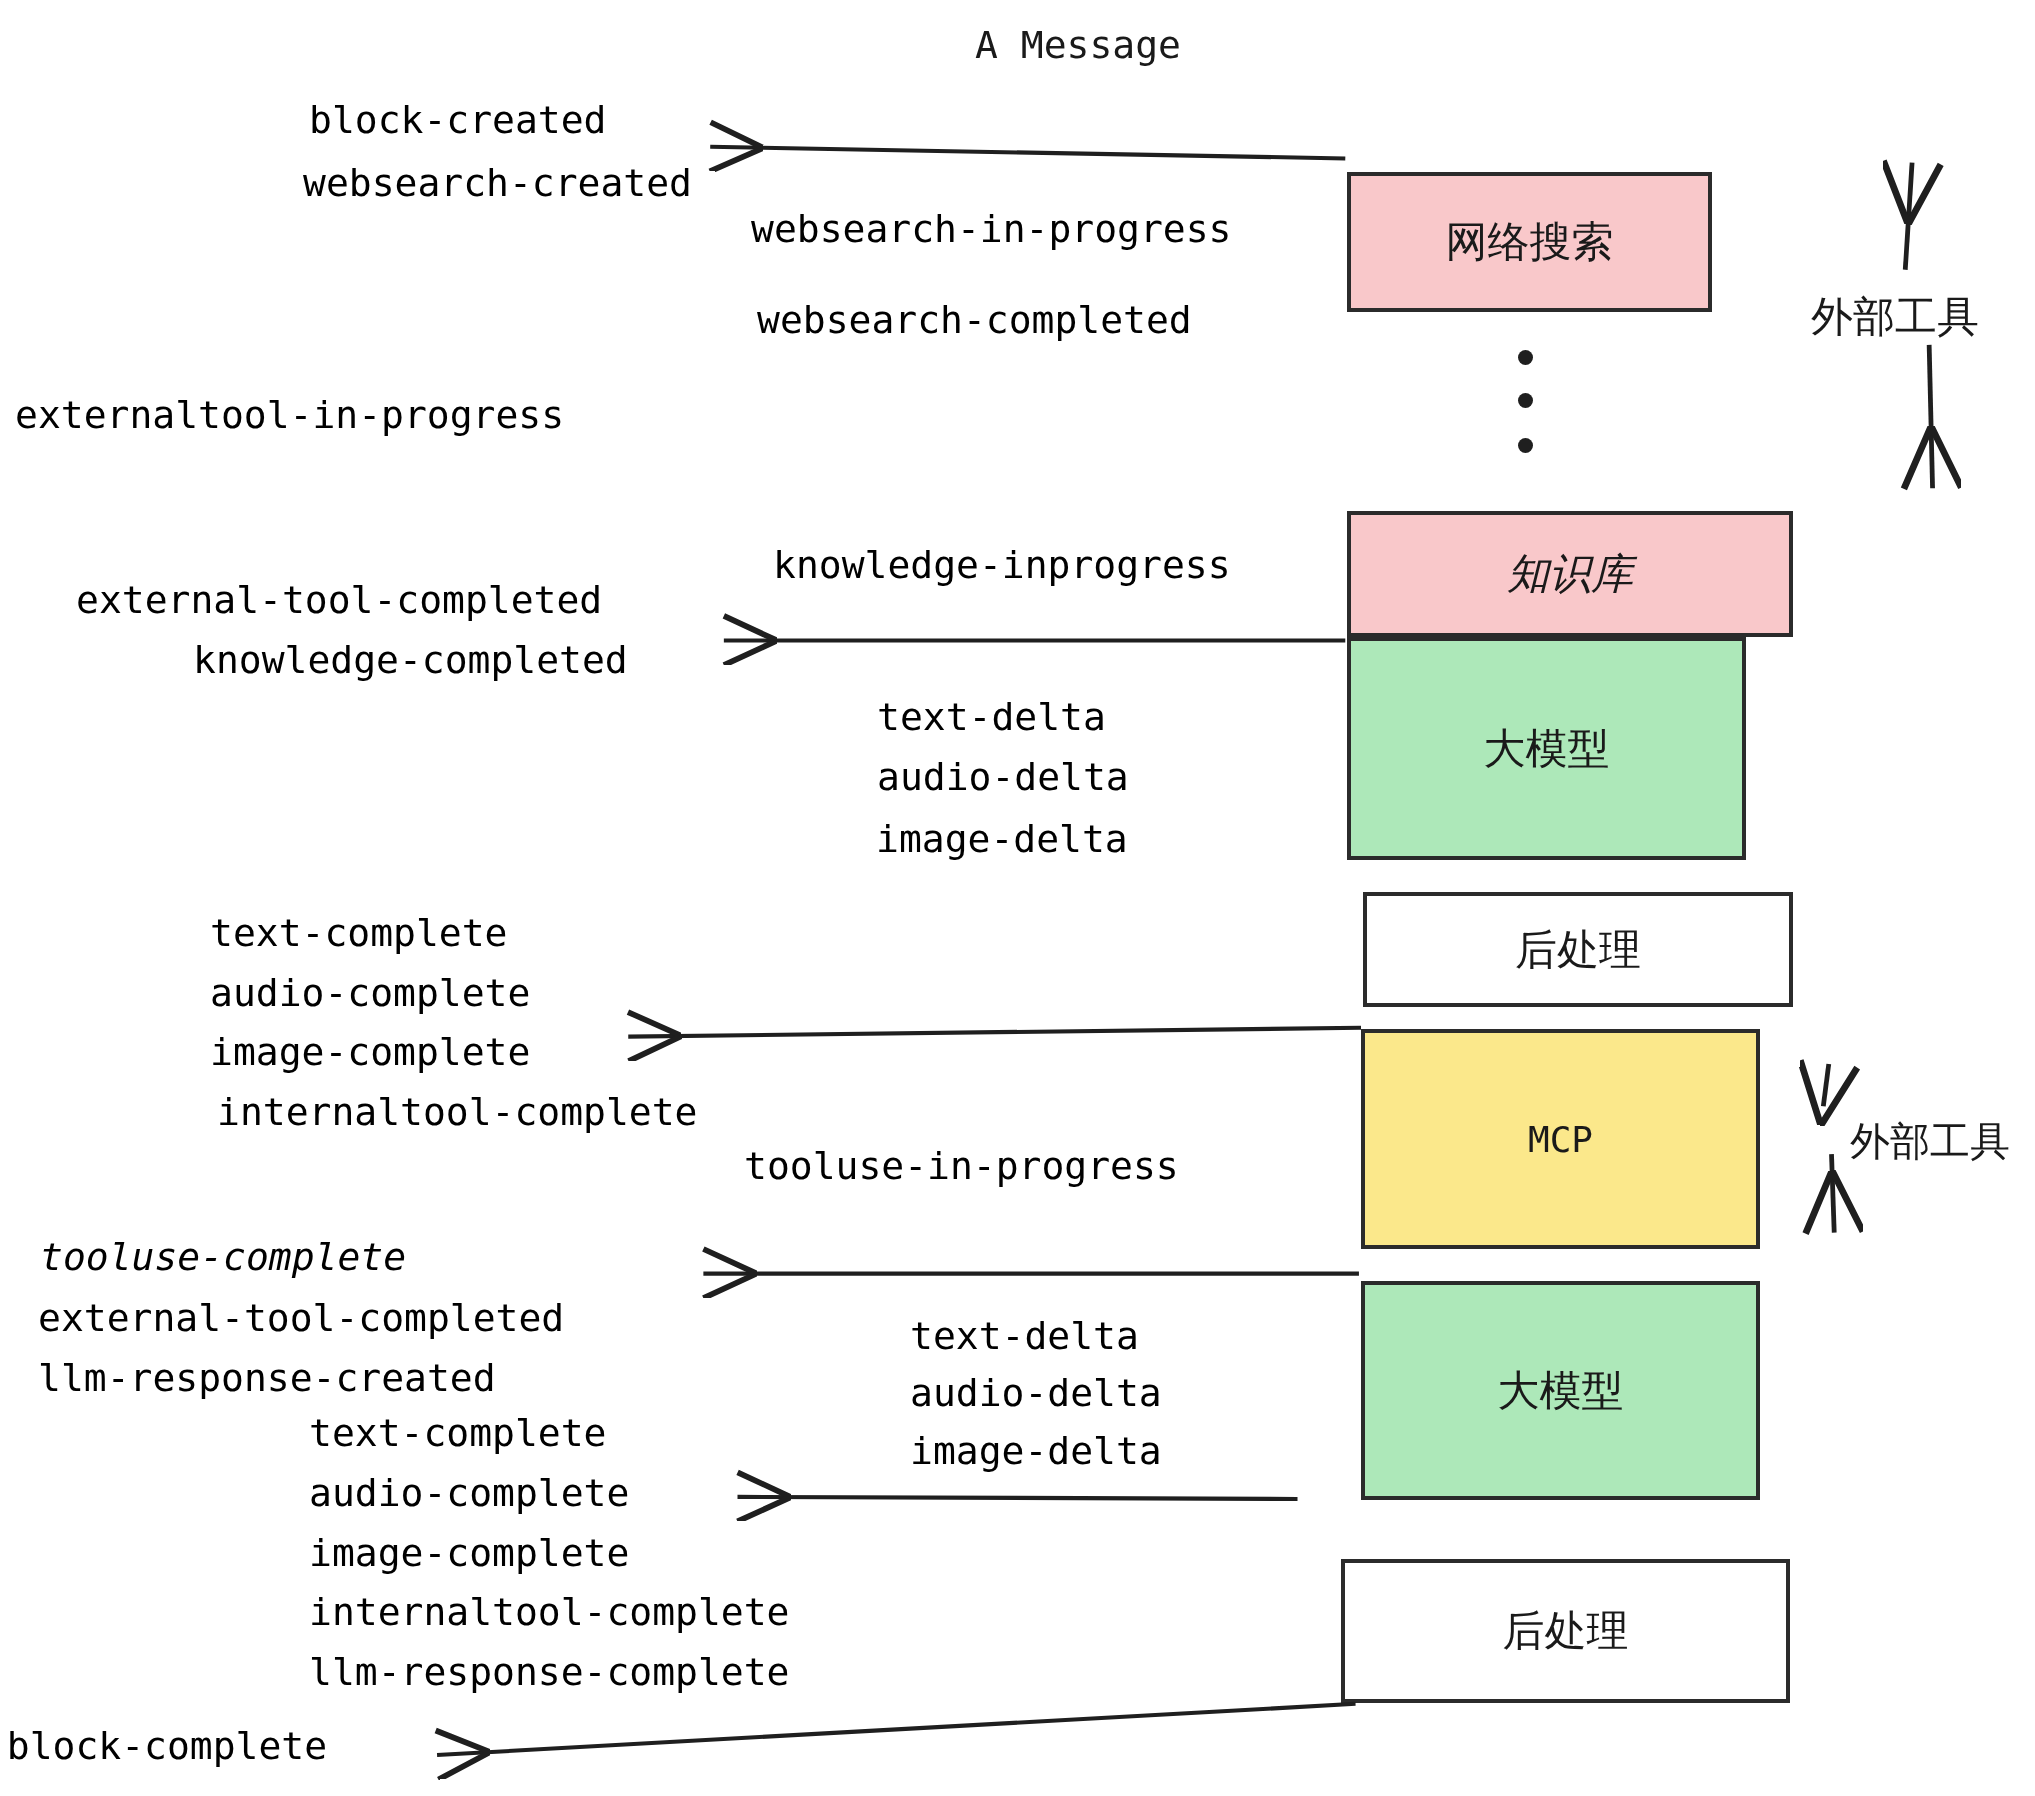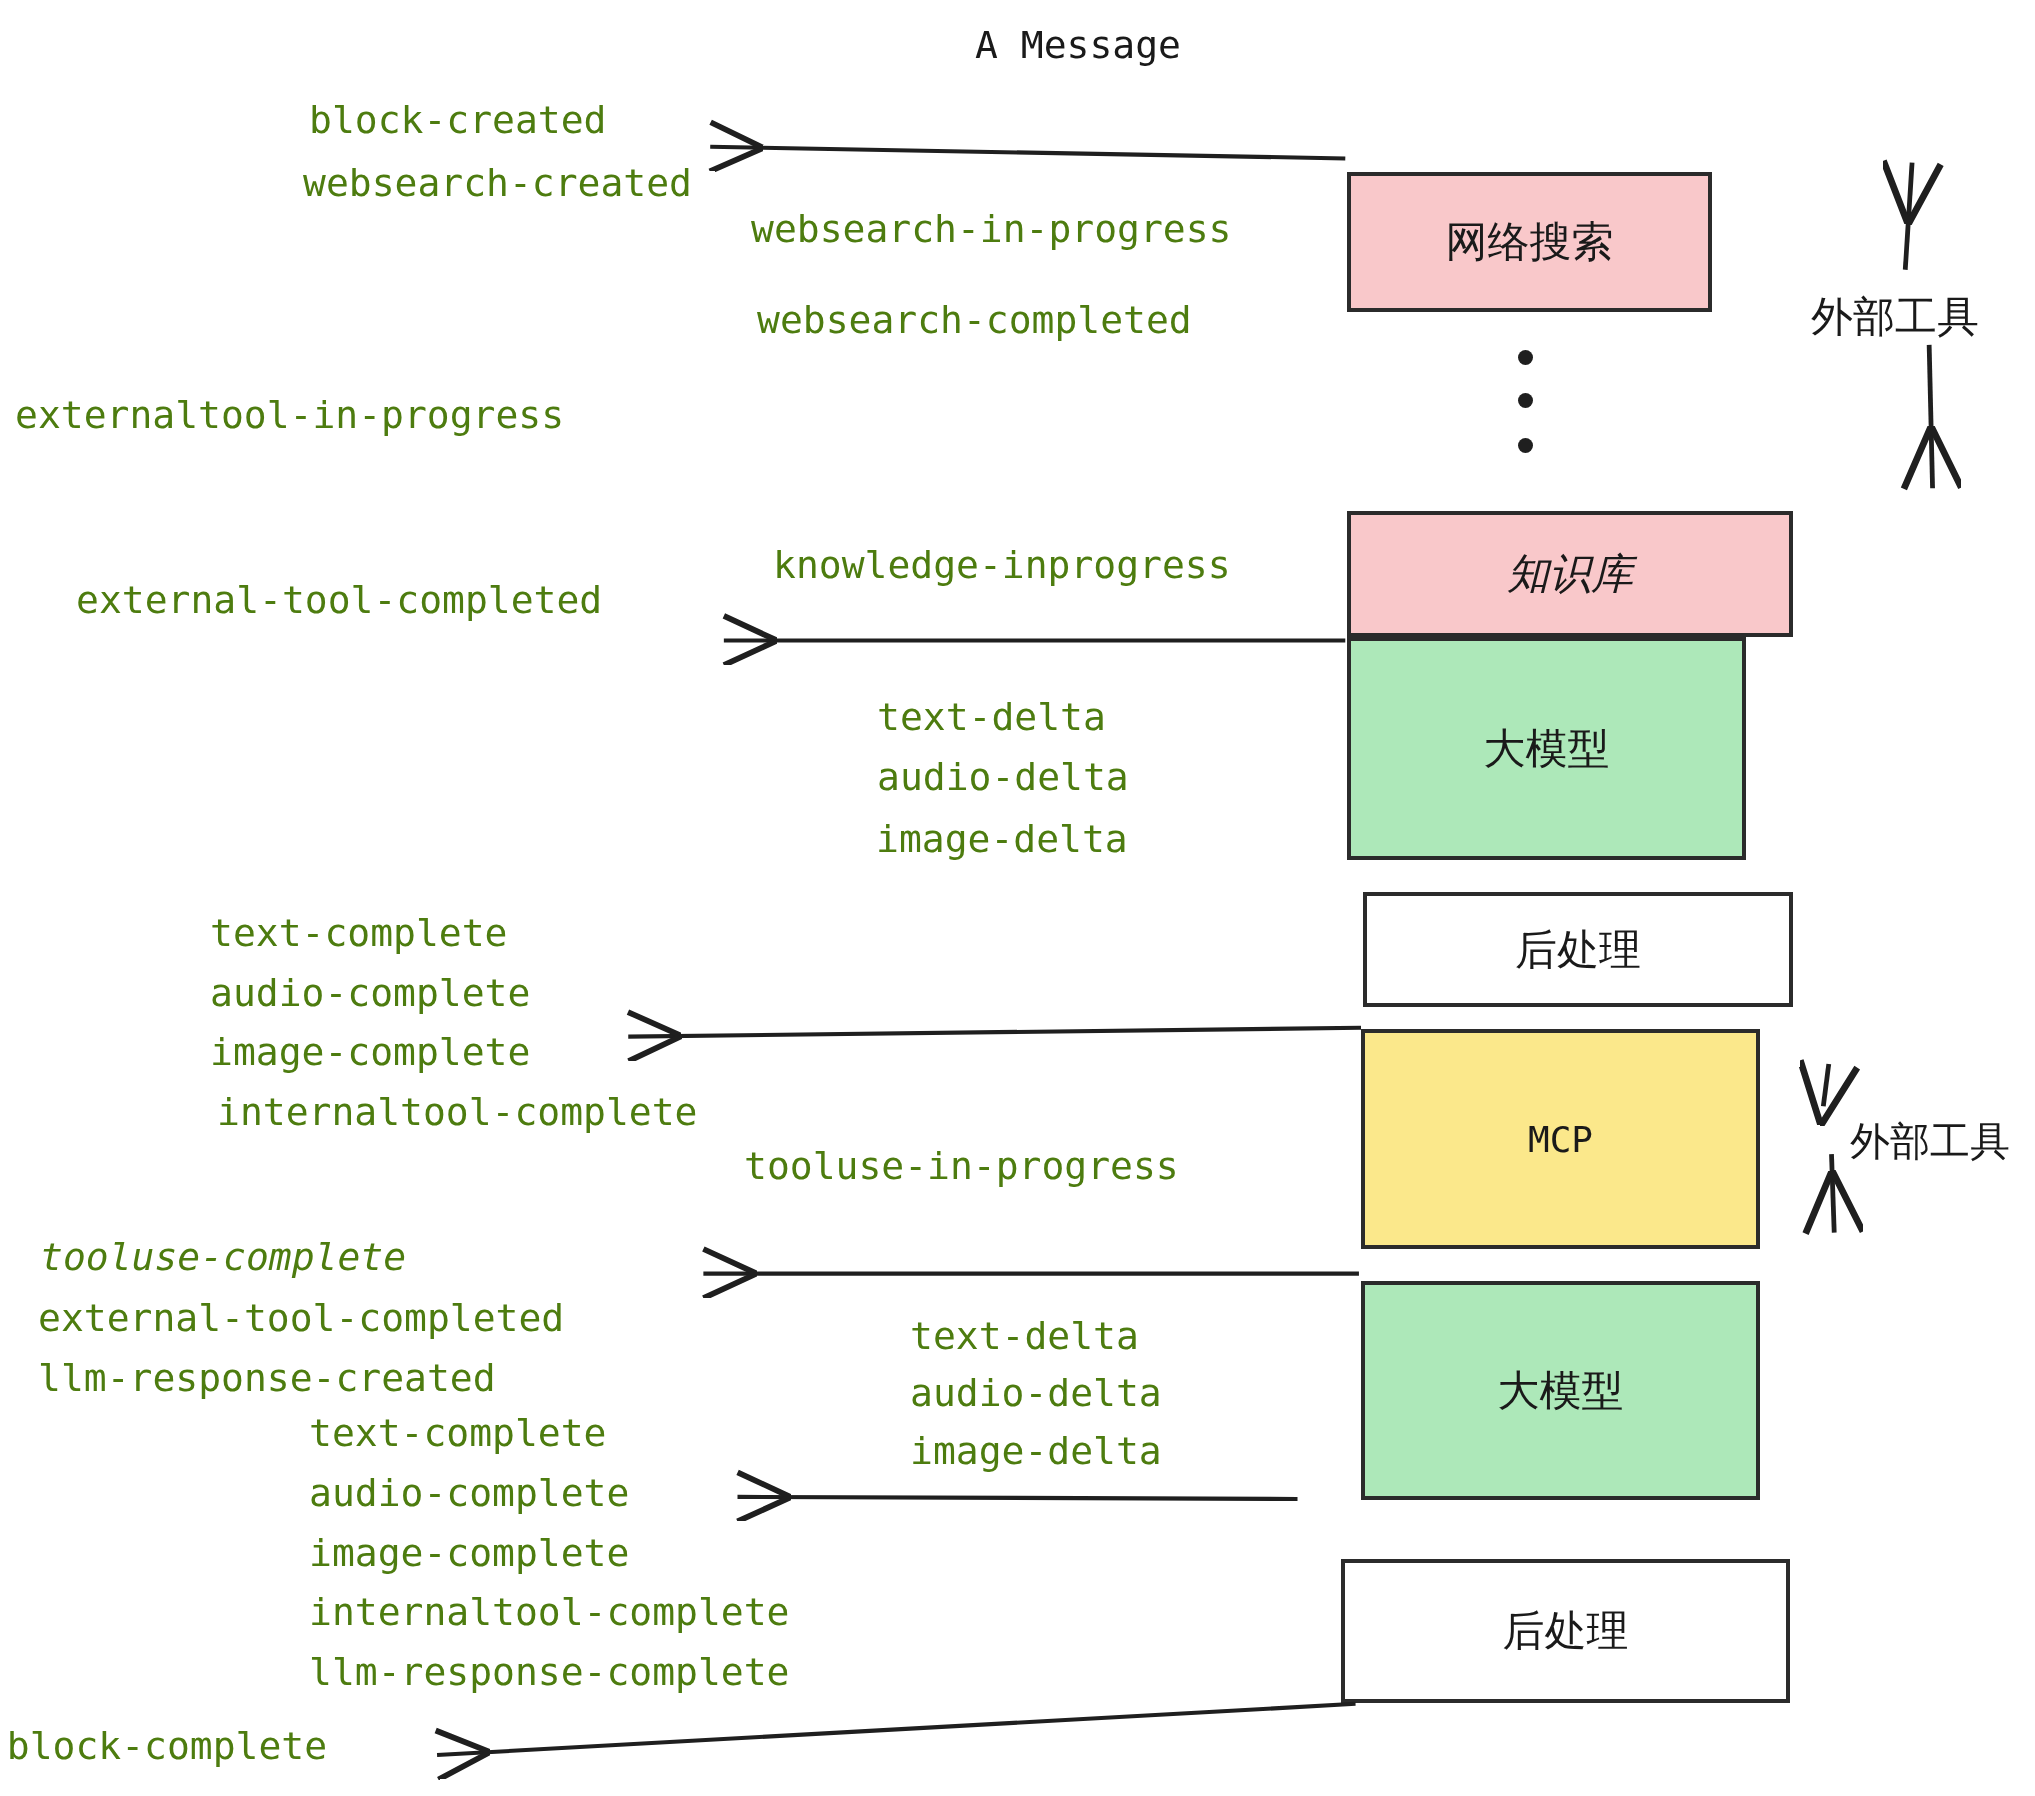--- a/index.html
+++ b/index.html
@@ -14,21 +14,21 @@
     position: relative;
     width: 2035px;
     height: 1796px;
     background: #ffffff;
     overflow: hidden;
   }
   .lbl {
     position: absolute;
     font-family: "DejaVu Sans Mono", monospace;
     font-size: 38px;
-    color: #4d7c0f;
+    color: #000000;
     white-space: nowrap;
     line-height: 1;
     letter-spacing: 0px;
   }
   .title {
     position: absolute;
     font-family: "DejaVu Sans Mono", monospace;
     font-size: 38px;
     color: #1a1a1a;
     white-space: nowrap;
@@ -90,20 +90,21 @@
   <div class="lbl" style="left:751px; top:210px;">websearch-in-progress</div>
 
   <div class="lbl" style="left:757px; top:301px;">websearch-completed</div>
 
   <div class="lbl" style="left:15px; top:396px;">externaltool-in-progress</div>
 
   <div class="lbl" style="left:773px; top:546px;">knowledge-inprogress</div>
 
   <div class="lbl" style="left:76px; top:581px;">external-tool-completed</div>
 
+  <div class="lbl" style="left:193px; top:641px;">knowledge-completed</div>
 
   <div class="lbl" style="left:877px; top:698px;">text-delta</div>
 
   <div class="lbl" style="left:877px; top:758px;">audio-delta</div>
 
   <div class="lbl" style="left:876px; top:820px;">image-delta</div>
 
   <div class="lbl" style="left:210px; top:914px;">text-complete</div>
 
   <div class="lbl" style="left:210px; top:974px;">audio-complete</div>

